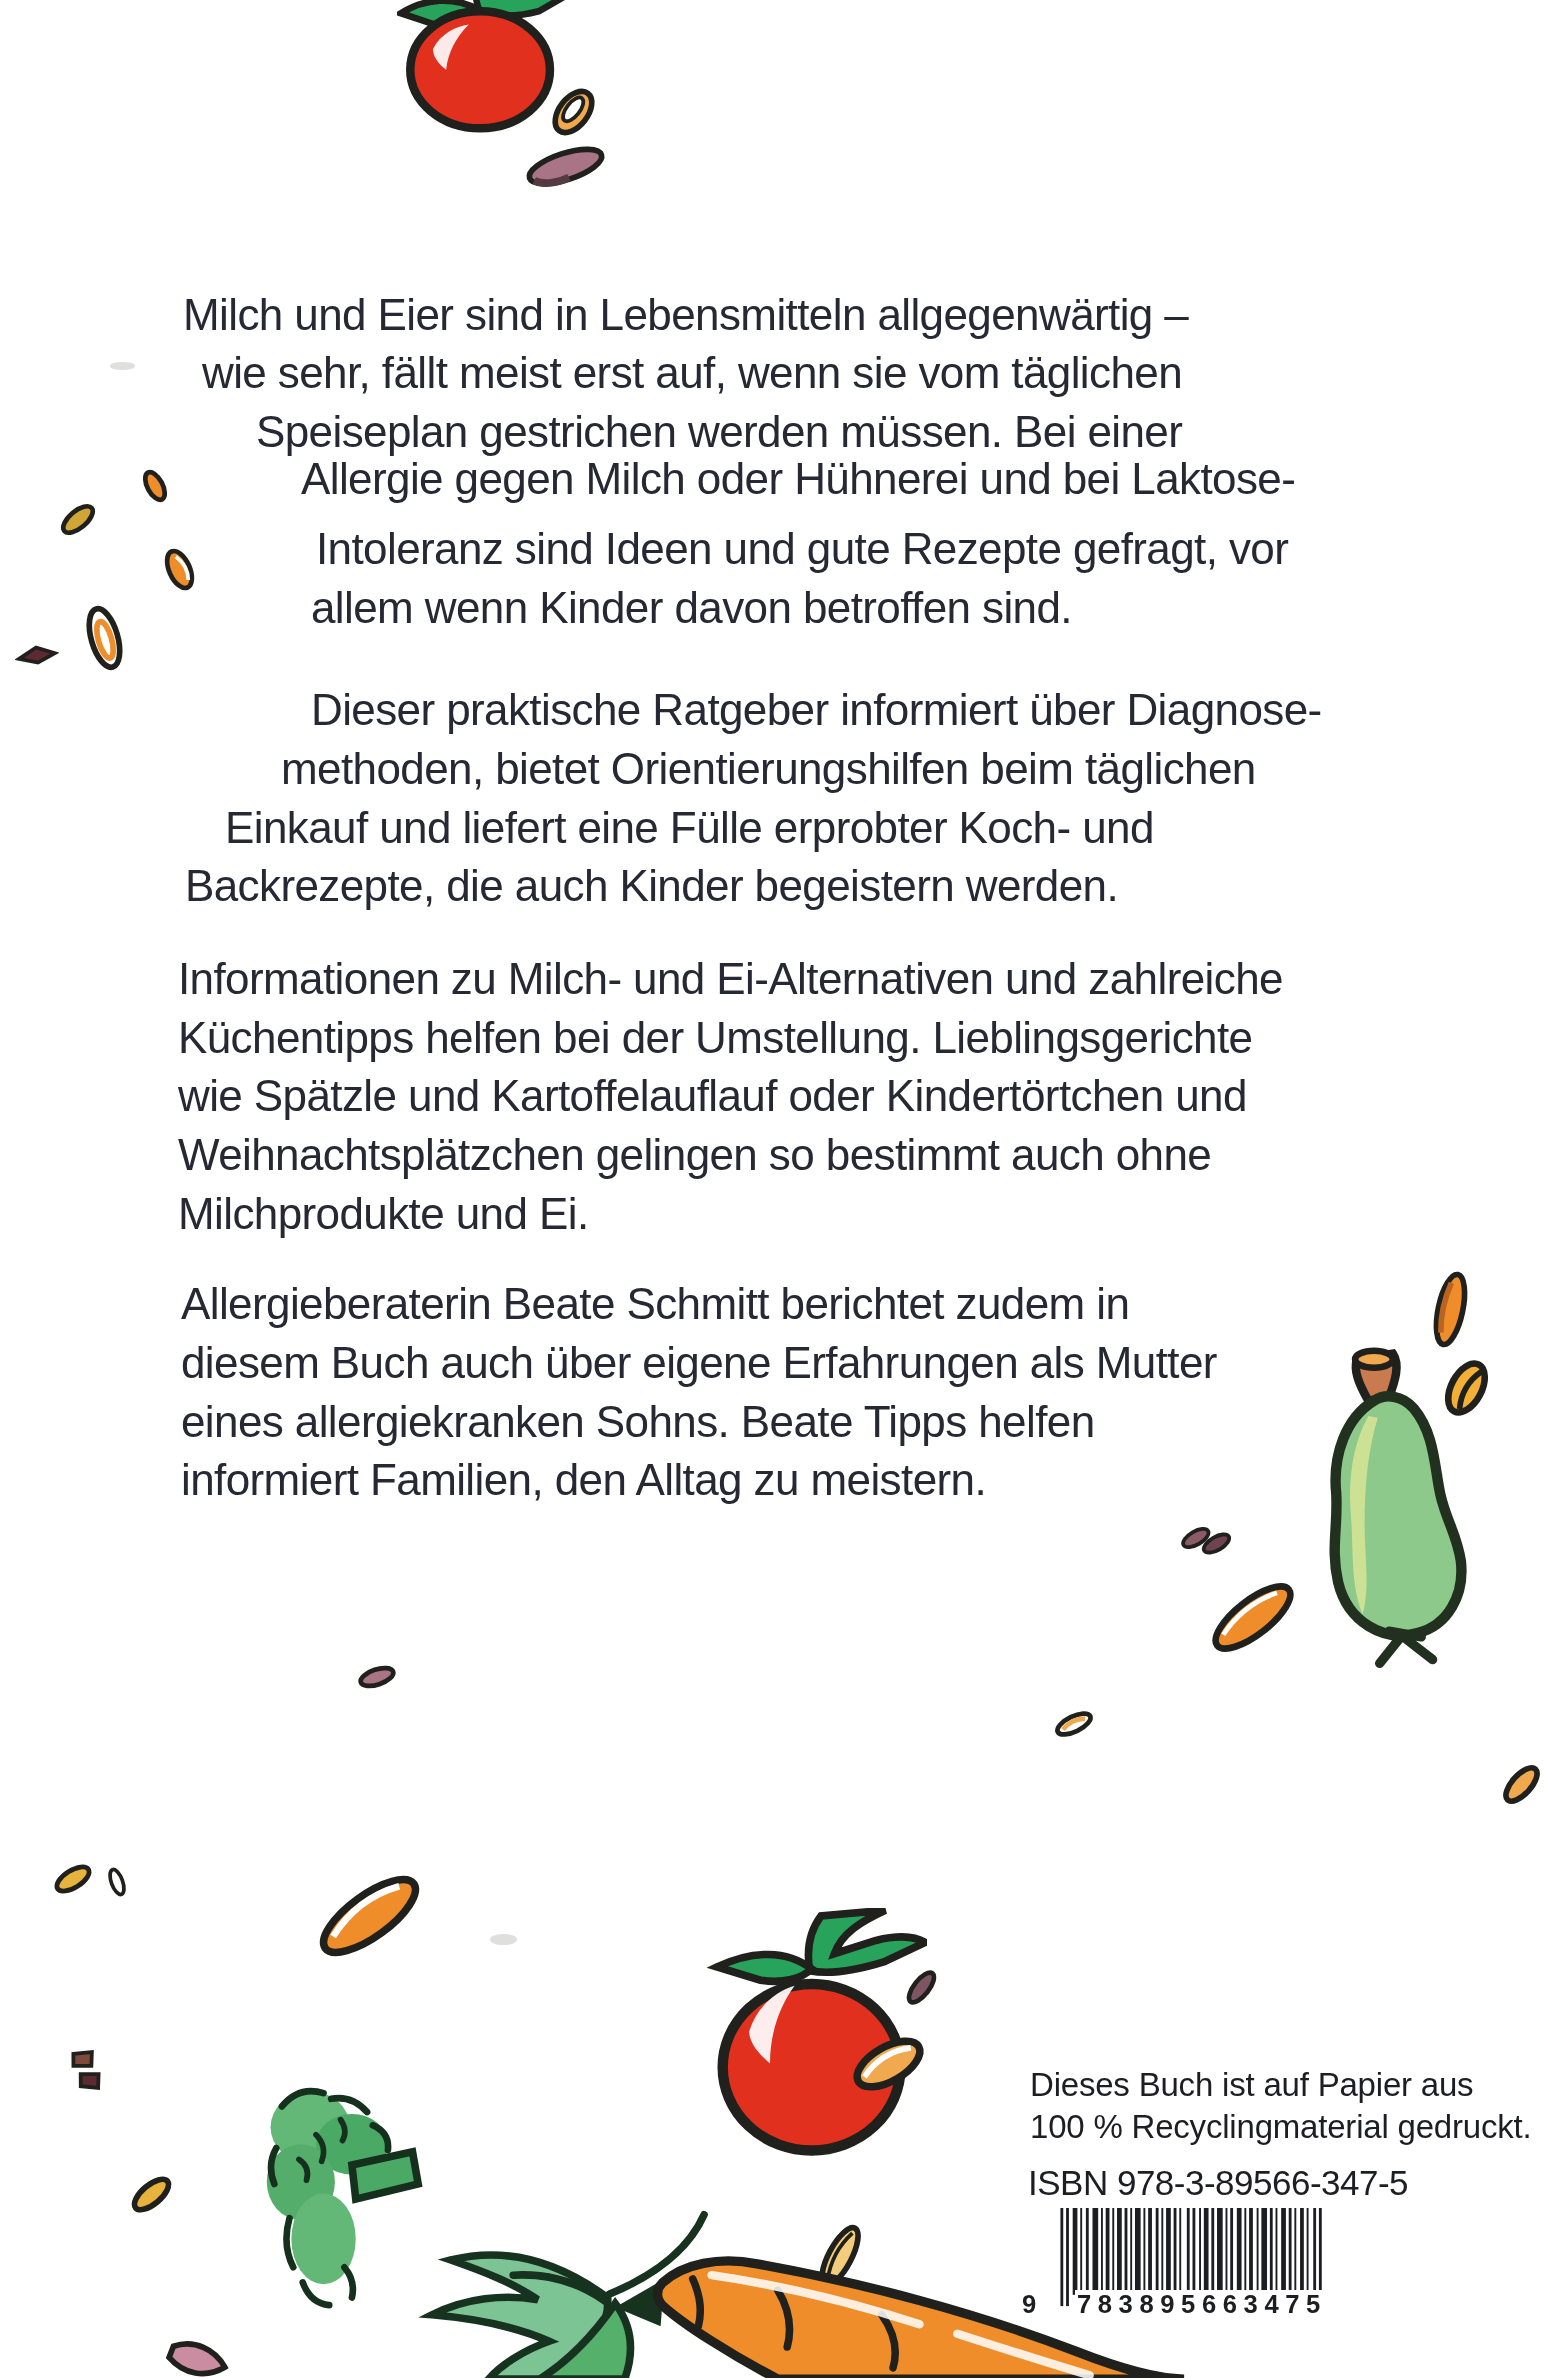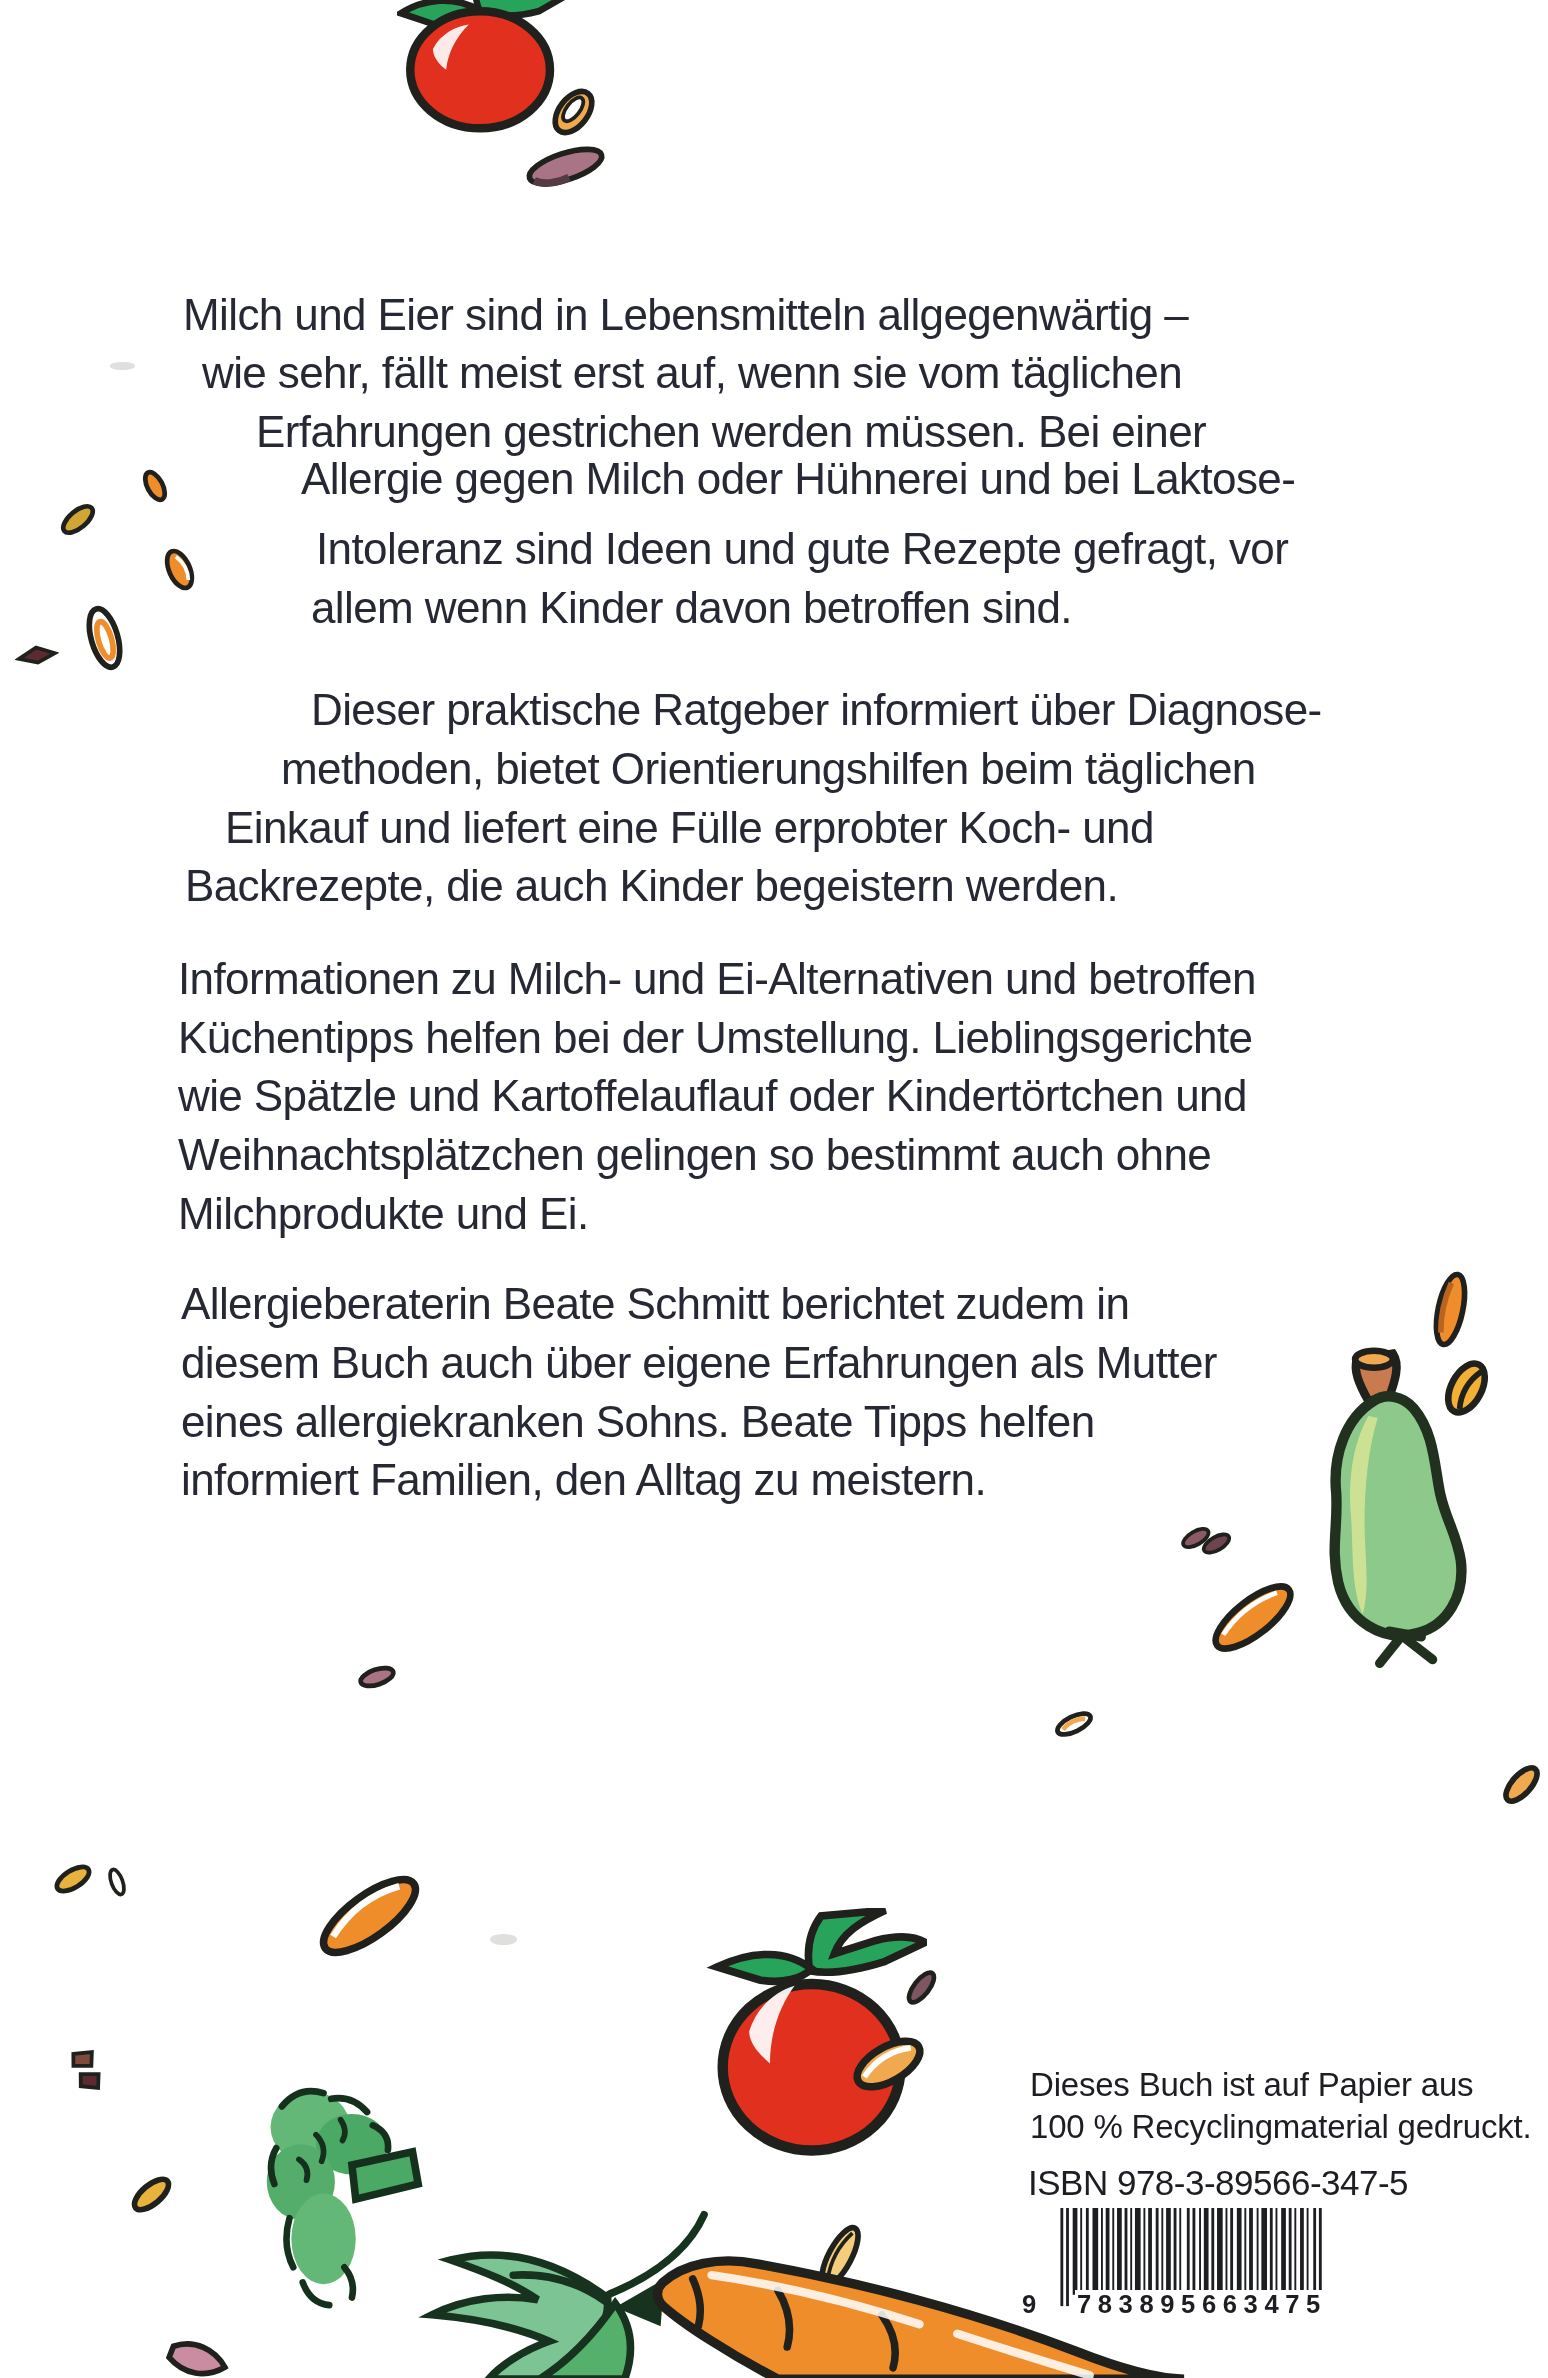--- a/index.html
+++ b/index.html
@@ -48,35 +48,35 @@
   .speck{position:absolute;background:#c9c9c6;border-radius:50%;opacity:.6;}
 </style>
 </head>
 <body>
 
 <div id="cover">
 
   <div>
     <div class="line" style="left:183px;top:290px">Milch und Eier sind in Lebensmitteln allgegenwärtig –</div>
     <div class="line" style="left:202px;top:348px">wie sehr, fällt meist erst auf, wenn sie vom täglichen</div>
-    <div class="line" style="left:256px;top:407px">Erfahrungen gestrichen werden müssen. Bei einer</div>
+    <div class="line" style="left:256px;top:407px">Speiseplan gestrichen werden müssen. Bei einer</div>
     <div class="line" style="left:301px;top:454px">Allergie gegen Milch oder Hühnerei und bei Laktose-</div>
     <div class="line" style="left:316px;top:524px">Intoleranz sind Ideen und gute Rezepte gefragt, vor</div>
     <div class="line" style="left:311px;top:583px">allem wenn Kinder davon betroffen sind.</div>
   </div>
 
   <div>
     <div class="line" style="left:311px;top:685px">Dieser praktische Ratgeber informiert über Diagnose-</div>
     <div class="line" style="left:281px;top:744px">methoden, bietet Orientierungshilfen beim täglichen</div>
     <div class="line" style="left:225px;top:803px">Einkauf und liefert eine Fülle erprobter Koch- und</div>
     <div class="line" style="left:185px;top:861px">Backrezepte, die auch Kinder begeistern werden.</div>
   </div>
 
   <div>
-    <div class="line" style="left:178px;top:954px">Informationen zu Milch- und Ei-Alternativen und betroffen</div>
+    <div class="line" style="left:178px;top:954px">Informationen zu Milch- und Ei-Alternativen und zahlreiche</div>
     <div class="line" style="left:178px;top:1013px">Küchentipps helfen bei der Umstellung. Lieblingsgerichte</div>
     <div class="line" style="left:178px;top:1071px">wie Spätzle und Kartoffelauflauf oder Kindertörtchen und</div>
     <div class="line" style="left:178px;top:1130px">Weihnachtsplätzchen gelingen so bestimmt auch ohne</div>
     <div class="line" style="left:178px;top:1189px">Milchprodukte und Ei.</div>
   </div>
 
   <div>
     <div class="line" style="left:181px;top:1279px">Allergieberaterin Beate Schmitt berichtet zudem in</div>
     <div class="line" style="left:181px;top:1338px">diesem Buch auch über eigene Erfahrungen als Mutter</div>
     <div class="line" style="left:181px;top:1397px">eines allergiekranken Sohns. Beate Tipps helfen</div>

